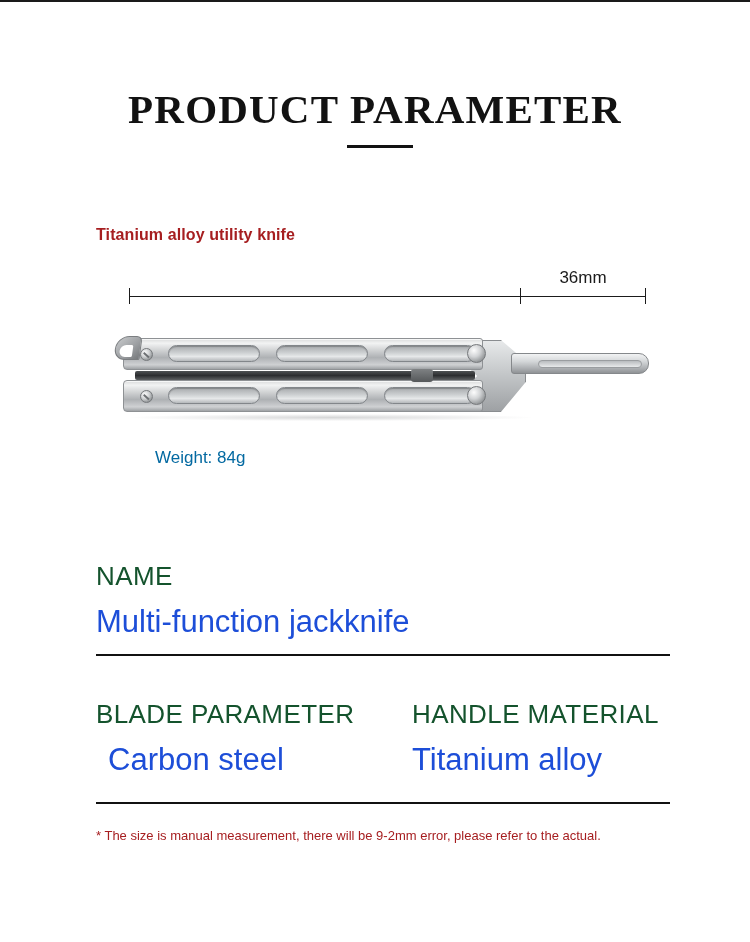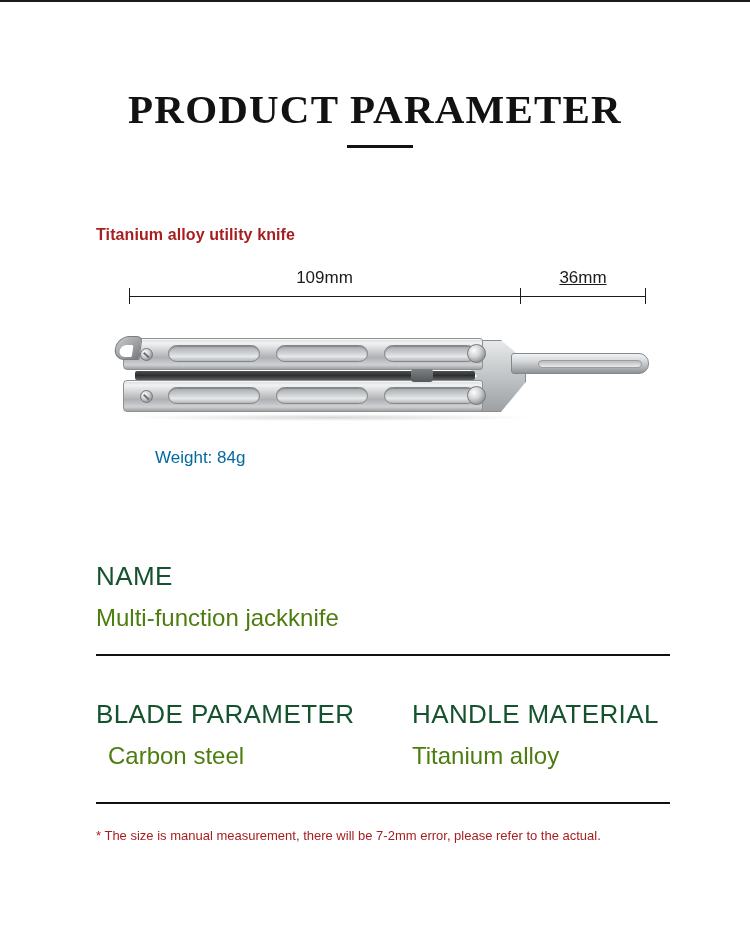--- a/index.html
+++ b/index.html
@@ -83,21 +83,21 @@
   .tick-right  { left: 516px; }
 
   .dim-label {
     position: absolute;
     top: 0;
     font-size: 17px;
     color: #1b1b1b;
     text-align: center;
   }
   .dim-label-a { left: 0;    width: 391px; }
-  .dim-label-b { left: 391px; width: 126px; text-decoration: underline; }
+  .dim-label-b { left: 391px; width: 126px; }
 
   
   .knife {
     position: absolute;
     top: 326px;
     left: 115px;
     width: 545px;
     height: 100px;
   }
 
@@ -242,22 +242,22 @@
 
   
   .spec-label {
     position: absolute;
     font-size: 26px;
     color: #14532d;
     letter-spacing: 0.4px;
   }
   .spec-value {
     position: absolute;
-    font-size: 24px;
-    color: #4d7c0f;
+    font-size: 31px;
+    color: #1d4ed8;
   }
 
   .lbl-name    { top: 561px; left: 96px; }
   .val-name    { top: 604px; left: 96px; }
 
   .lbl-blade   { top: 699px; left: 96px; }
   .val-blade   { top: 742px; left: 96px; margin-left: 12px; }
 
   .lbl-handle  { top: 699px; left: 412px; }
   .val-handle  { top: 742px; left: 412px; }
@@ -285,21 +285,20 @@
 <body>
 
 <div class="top-edge"></div>
 
 <div class="page-title">PRODUCT PARAMETER</div>
 <div class="title-rule"></div>
 
 <div class="subtitle">Titanium alloy utility knife</div>
 
 <div class="ruler">
-  <div class="dim-label dim-label-a">109mm</div>
   <div class="dim-label dim-label-b">36mm</div>
   <div class="ruler-line"></div>
   <div class="tick tick-left"></div>
   <div class="tick tick-mid"></div>
   <div class="tick tick-right"></div>
 </div>
 
 <div class="knife">
 
   <div class="knife-shadow"></div>
@@ -347,13 +346,13 @@
 <div class="divider divider-1"></div>
 
 <div class="spec-label lbl-blade">BLADE PARAMETER</div>
 <div class="spec-value val-blade">Carbon steel</div>
 
 <div class="spec-label lbl-handle">HANDLE MATERIAL</div>
 <div class="spec-value val-handle">Titanium alloy</div>
 
 <div class="divider divider-2"></div>
 
-<div class="footnote">* The size is manual measurement, there will be 7-2mm error, please refer to the actual.</div>
+<div class="footnote">* The size is manual measurement, there will be 9-2mm error, please refer to the actual.</div>
 
 </body></html>

